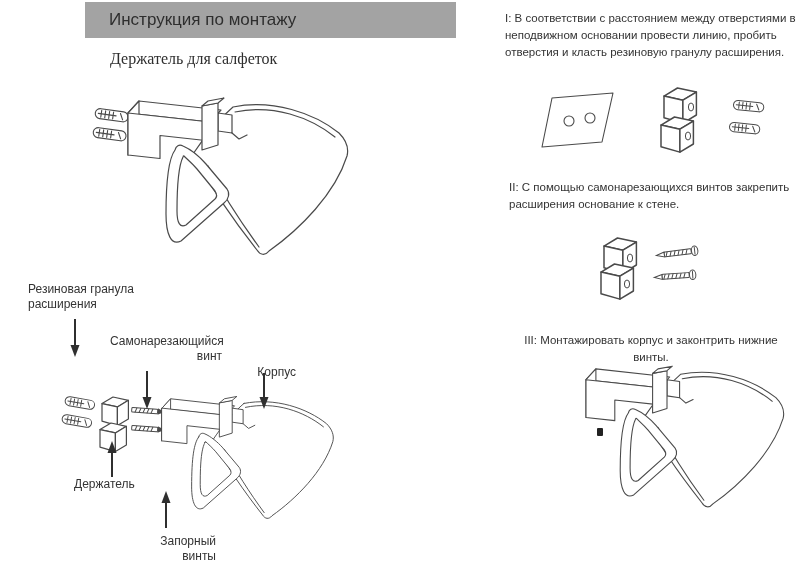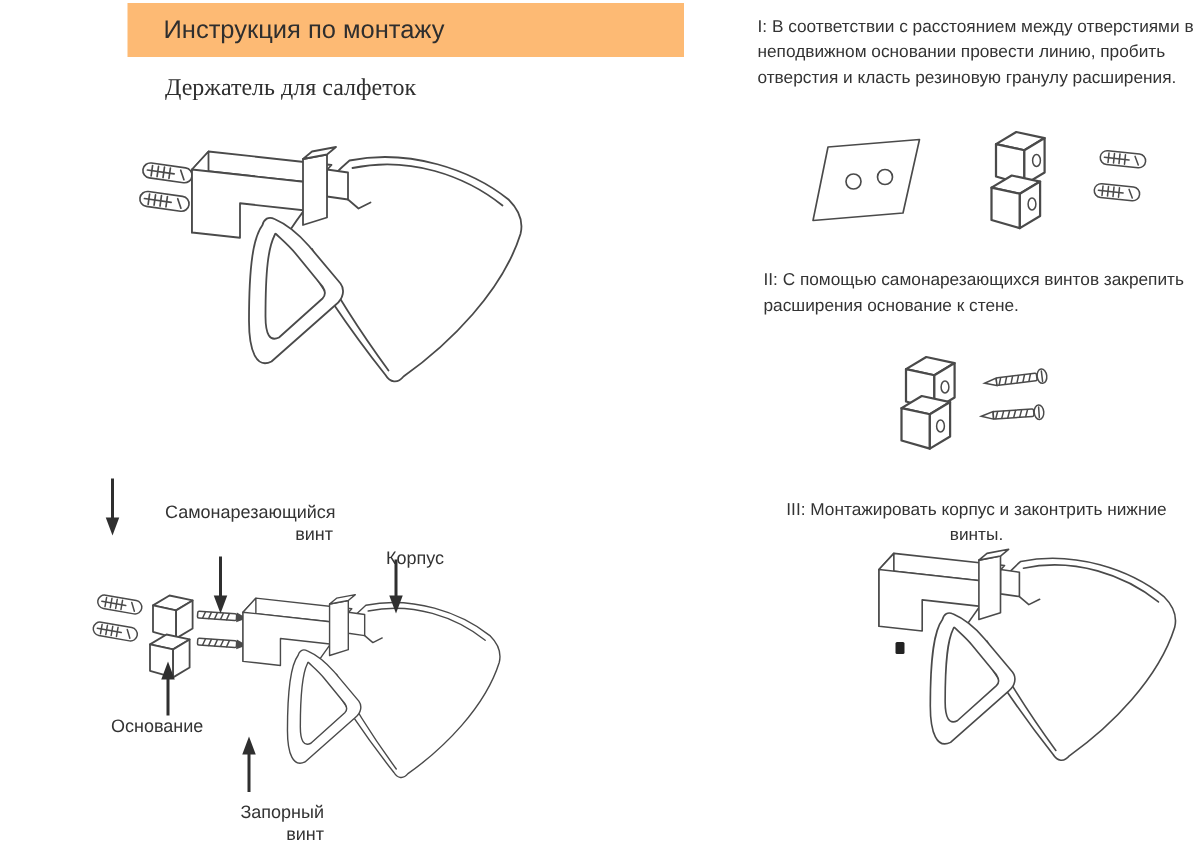--- a/index.html
+++ b/index.html
@@ -2,21 +2,21 @@
 <html><head>
 <meta charset="utf-8">
 <style>
   html,body{margin:0;padding:0;background:#fff;}
   .page{
     position:relative;width:800px;height:572px;background:#ffffff;
     font-family:"Liberation Sans",sans-serif;color:#333;overflow:hidden;
   }
   .title-band{
     position:absolute;left:85px;top:2px;width:371px;height:36px;
-    background:#fdba74;display:flex;align-items:center;
+    background:#a3a3a3;display:flex;align-items:center;
     padding-left:24px;box-sizing:border-box;
     font-size:17px;color:#2e2e2e;
   }
   .subtitle{position:absolute;left:110px;top:50px;font-size:16px;color:#2e2e2e;font-family:Liberation Serif, serif;}
   .lbl{position:absolute;font-size:12px;line-height:15px;color:#333;}
   .ctr{text-align:right;}
   .step{position:absolute;font-size:11.5px;line-height:17px;color:#333;}
   .illus{position:absolute;}
   .arrow{position:absolute;}
 </style>
@@ -92,20 +92,21 @@
   <svg class="illus" style="left:50px;top:386px" width="312" height="152" viewBox="0 0 312 152">
     <use href="#dowel" transform="translate(16,10) rotate(10) scale(0.9)"></use>
     <use href="#dowel" transform="translate(13,28) rotate(10) scale(0.9)"></use>
     <use href="#cube" transform="translate(52,11) scale(1.1)"></use>
     <use href="#cube" transform="translate(50,37) scale(1.1)"></use>
     <use href="#screw-r" transform="translate(82,20) rotate(4)"></use>
     <use href="#screw-r" transform="translate(82,38) rotate(4)"></use>
     <use href="#holder-body" transform="translate(112,12) scale(0.78)"></use>
   </svg>
 
+  <div class="lbl" style="left:28px;top:282px;width:118px">Резиновая гранула расширения</div>
   <svg class="arrow" style="left:68px;top:318px" width="14" height="40" viewBox="0 0 14 40">
     <line x1="7" y1="1" x2="7" y2="28" stroke="#2f2f2f" stroke-width="2"></line>
     <polygon points="2.5,27 11.5,27 7,39" fill="#2f2f2f"></polygon>
   </svg>
 
   <div class="lbl ctr" style="left:110px;top:334px;width:112px">Самонарезающийся винт</div>
   <svg class="arrow" style="left:140px;top:370px" width="14" height="40" viewBox="0 0 14 40">
     <line x1="7" y1="1" x2="7" y2="28" stroke="#2f2f2f" stroke-width="2"></line>
     <polygon points="2.5,27 11.5,27 7,39" fill="#2f2f2f"></polygon>
   </svg>
@@ -113,27 +114,27 @@
   <div class="lbl ctr" style="left:240px;top:365px;width:56px">Корпус</div>
   <svg class="arrow" style="left:257px;top:372px" width="14" height="38" viewBox="0 0 14 38">
     <line x1="7" y1="1" x2="7" y2="26" stroke="#2f2f2f" stroke-width="2"></line>
     <polygon points="2.5,25 11.5,25 7,37" fill="#2f2f2f"></polygon>
   </svg>
 
   <svg class="arrow" style="left:105px;top:440px" width="14" height="38" viewBox="0 0 14 38">
     <line x1="7" y1="12" x2="7" y2="37" stroke="#2f2f2f" stroke-width="2"></line>
     <polygon points="2.5,13 11.5,13 7,1" fill="#2f2f2f"></polygon>
   </svg>
-  <div class="lbl" style="left:74px;top:477px;width:90px">Основание</div>
+  <div class="lbl" style="left:74px;top:477px;width:90px">Держатель</div>
 
   <svg class="arrow" style="left:159px;top:489px" width="14" height="40" viewBox="0 0 14 40">
     <line x1="7" y1="13" x2="7" y2="39" stroke="#2f2f2f" stroke-width="2"></line>
     <polygon points="2.5,14 11.5,14 7,2" fill="#2f2f2f"></polygon>
   </svg>
-  <div class="lbl ctr" style="left:140px;top:534px;width:76px">Запорный винт</div>
+  <div class="lbl ctr" style="left:140px;top:534px;width:76px">Запорный винты</div>
 
   <div class="step" style="left:505px;top:10px;width:292px;text-align:left">I: В соответствии с расстоянием между отверстиями в неподвижном основании провести линию, пробить отверстия и класть резиновую гранулу расширения.</div>
   <svg class="illus" style="left:528px;top:80px" width="262" height="88" viewBox="0 0 262 88">
     <g stroke="#4a4a4a" fill="#fff" stroke-width="1.1" stroke-linejoin="round">
       <path d="M24,18 L85,13 L74,62 L14,67 Z"></path>
       <circle cx="41" cy="41" r="5"></circle>
       <circle cx="62" cy="38" r="5"></circle>
     </g>
     <use href="#cube" transform="translate(136,8) scale(1.35)"></use>
     <use href="#cube" transform="translate(133,37) scale(1.35)"></use>

